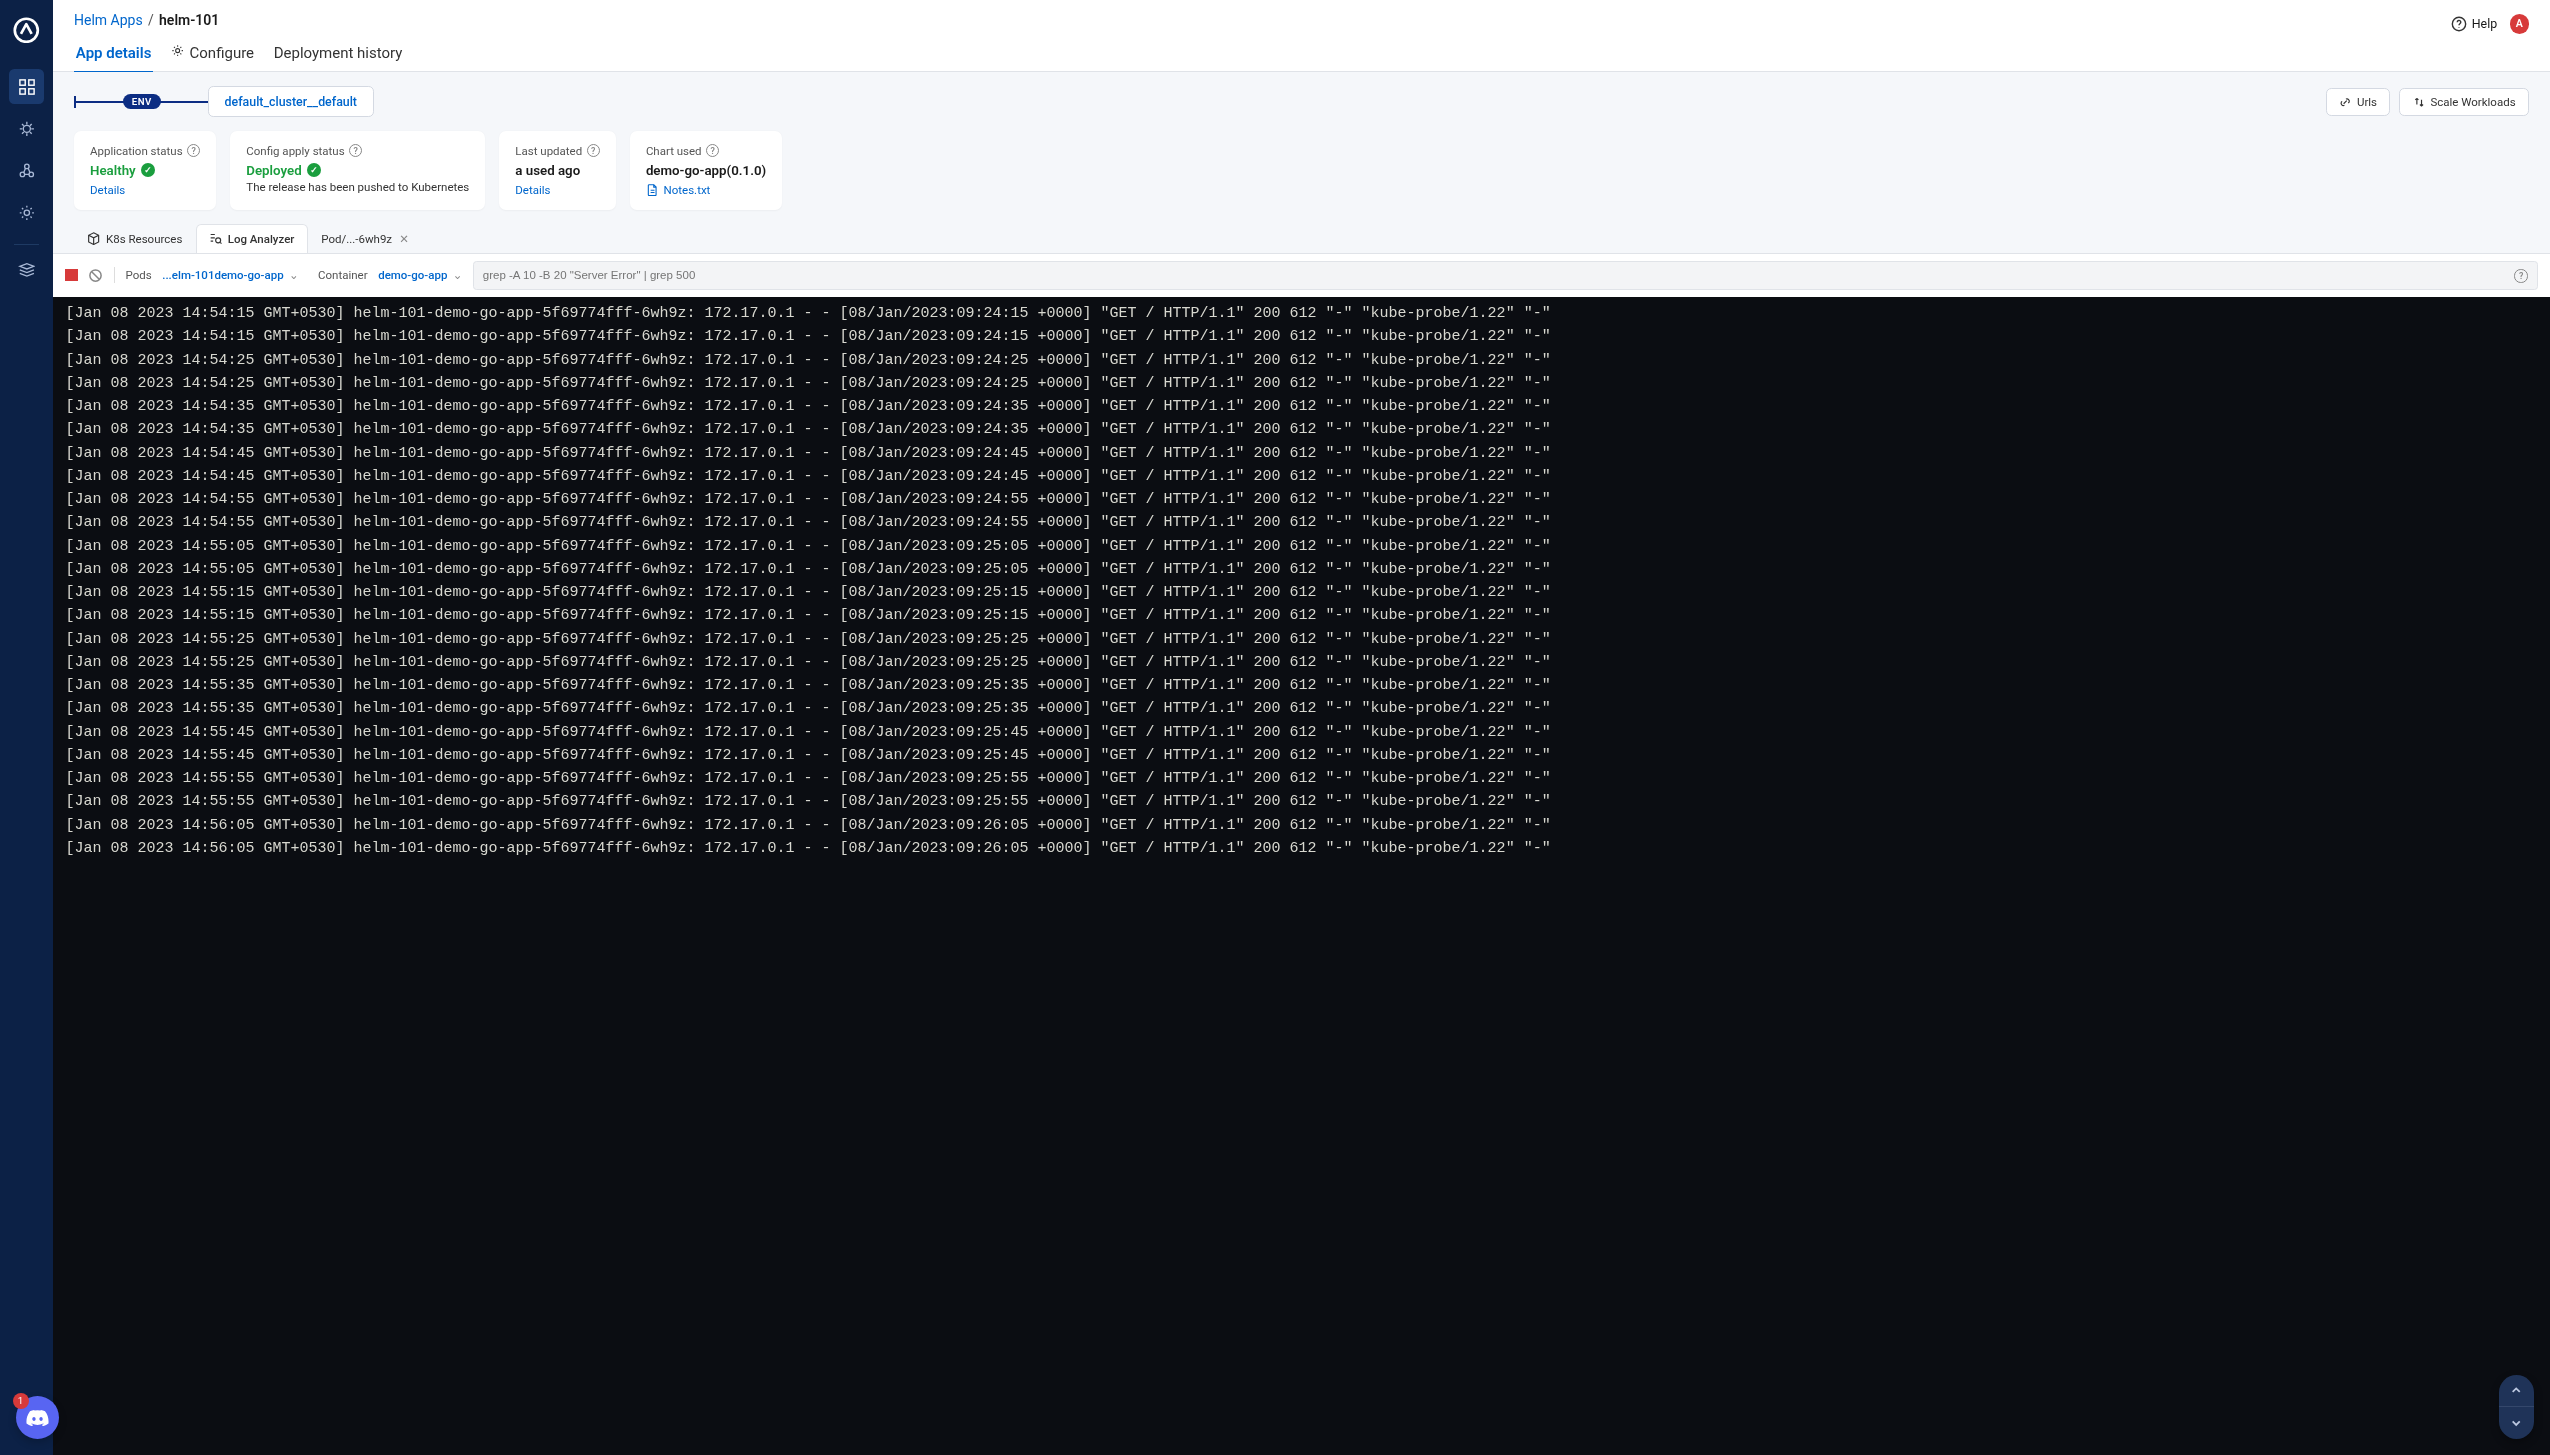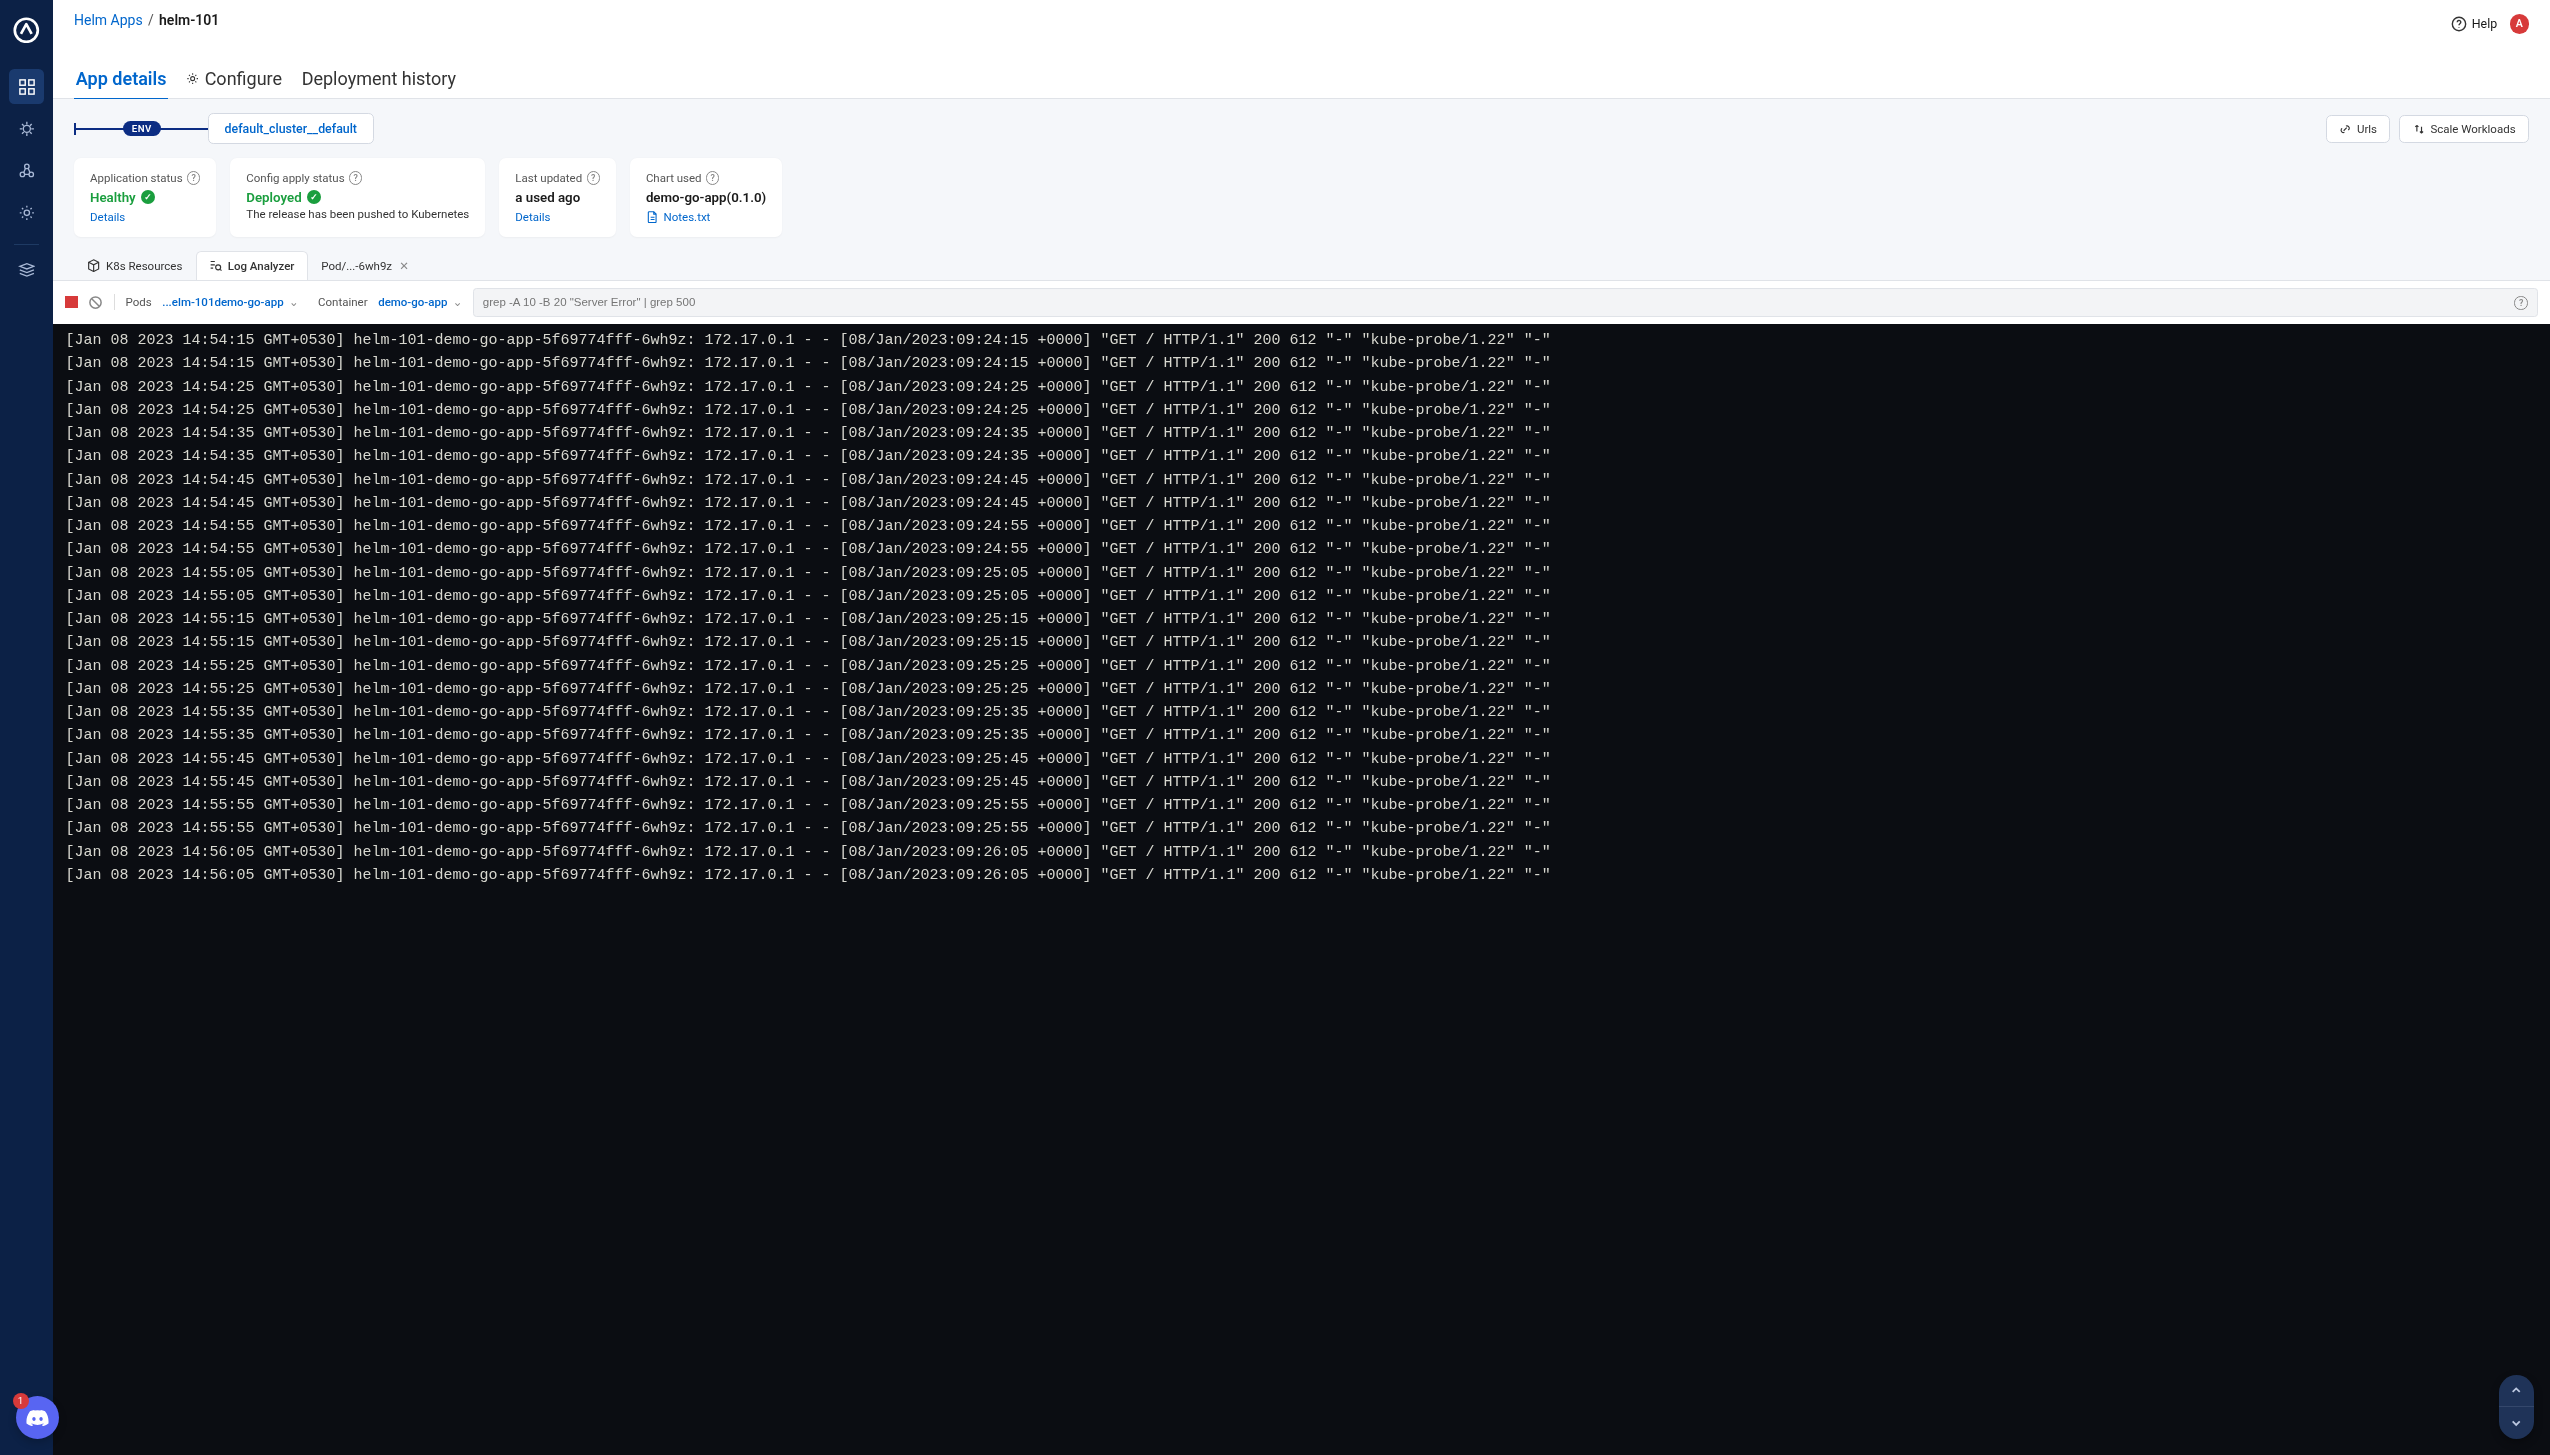--- a/index.html
+++ b/index.html
@@ -21,41 +21,41 @@
 .breadcrumb { display: flex; align-items: center; gap: 5.3px; font-size: 14px; margin-bottom: 8.9px; }
 .breadcrumb a { color: #0066cc; text-decoration: none; }
 .breadcrumb .sep { color: #555; }
 .breadcrumb .current { color: #1a1a1a; font-weight: 600; }
 .header-right { position: absolute; right: 21px; top: 14px; display: flex; align-items: center; gap: 12.4px; }
 .help { display: flex; align-items: center; gap: 4.4px; cursor: pointer; font-size: 12.4px;}
 .avatar { width: 19.5px; height: 19.5px; border-radius: 50%; background: #d73a3a; color: #fff; display: flex; align-items: center; justify-content: center; font-size: 10.6px; font-weight: 600; }
 
 
 .tabs { display: flex; gap: 16px; border-bottom: 0.9px solid #e0e3e8; padding: 0 21px; }
-.tab { display: flex; align-items: center; gap: 5.3px; padding: 7px 1.8px 8.9px; cursor: pointer; color: #333; font-size: 18px; margin-top: 24px; }
+.tab { display: flex; align-items: flex-start; gap: 5.3px; padding: 7px 1.8px 8.9px; cursor: pointer; color: #333; font-size: 15px; }
 .tab.active { color: #0066cc; font-weight: 600; border-bottom: 1.8px solid #0066cc; margin-bottom: -0.9px; }
 
 
 .content { flex: 1; background: #f5f7fa; display: flex; flex-direction: column; min-height: 0;}
 
 .env-row { display: flex; align-items: center; justify-content: space-between; padding: 14px 21px; }
 .env-left { display: flex; align-items: center; }
 .env-pill-wrap { display: flex; align-items: center; }
 .env-line { width: 48px; height: 1.8px; background: #0c2d83;}
 .env-tick-l { width:1.8px; height:12.4px; background:#0c2d83;}
 .env-badge { background: #0c2d83; color: #fff; font-size: 9.7px; letter-spacing: 0.4px; font-weight:600; padding: 1.8px 8.9px; border-radius: 8.9px; margin: 0 -0.9px; }
 .env-line2 { width: 48px; height: 1.8px; background:#0c2d83;}
 .env-select { margin-left: 0; background: #fff; border: 0.9px solid #d4d9e2; border-radius: 5.3px; padding: 7px 16px; color: #0066cc; font-weight: 500; font-size: 12.4px; cursor: pointer; }
 .env-right { display: flex; gap: 8.9px; }
 .btn { background: #fff; border: 0.9px solid #d4d9e2; border-radius: 5.3px; padding: 6.2px 12.4px; display: flex; align-items: center; gap: 5.3px; cursor: pointer; font-size: 11.5px; color:#333; }
 
 
 .cards { display: flex; gap: 14px; padding: 0 21px 14px 21px; }
 .card { background: #fff; border-radius: 7px; padding: 12.4px 16px; box-shadow: 0 0.9px 1.8px rgba(0,0,0,.04); }
-.card-title { font-size: 11.5px; color: #555; display: flex; align-items: flex-end; gap: 4.4px; margin-bottom: 5.3px; }
+.card-title { font-size: 11.5px; color: #555; display: flex; align-items: center; gap: 4.4px; margin-bottom: 5.3px; }
 .card-status { font-size: 13.3px; font-weight: 600; display: flex; align-items: center; gap: 5.3px; }
 .card-status.healthy { color: #1a9e3e; }
 .card-status.deployed { color: #1a9e3e; }
 .card-sub { color: #333; font-size: 11.5px; margin-top: 1.8px; }
 .card-link { color: #0066cc; font-size: 11.5px; cursor: pointer; margin-top: 5.3px; display:inline-block;}
 .check { width:14px; height:14px; border-radius:50%; background:#1a9e3e; display:inline-flex; align-items:center; justify-content:center; color:#fff; font-size:8.9px;}
 .file-link { display:flex; align-items:center; gap:5.3px; color:#0066cc; cursor:pointer; margin-top:5.3px; font-size:11.5px;}
 
 
 .subtabs { display: flex; padding: 0 21px; gap: 0; }

